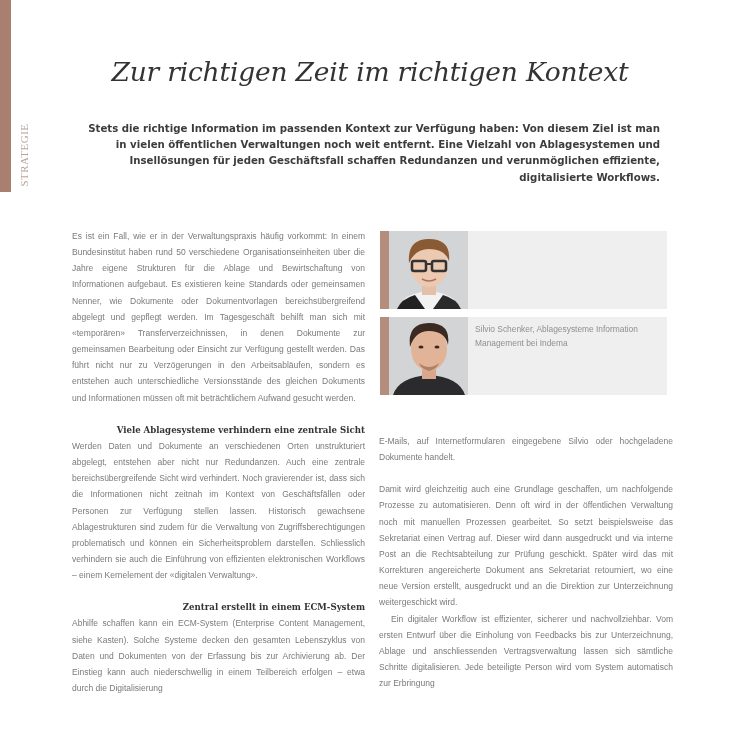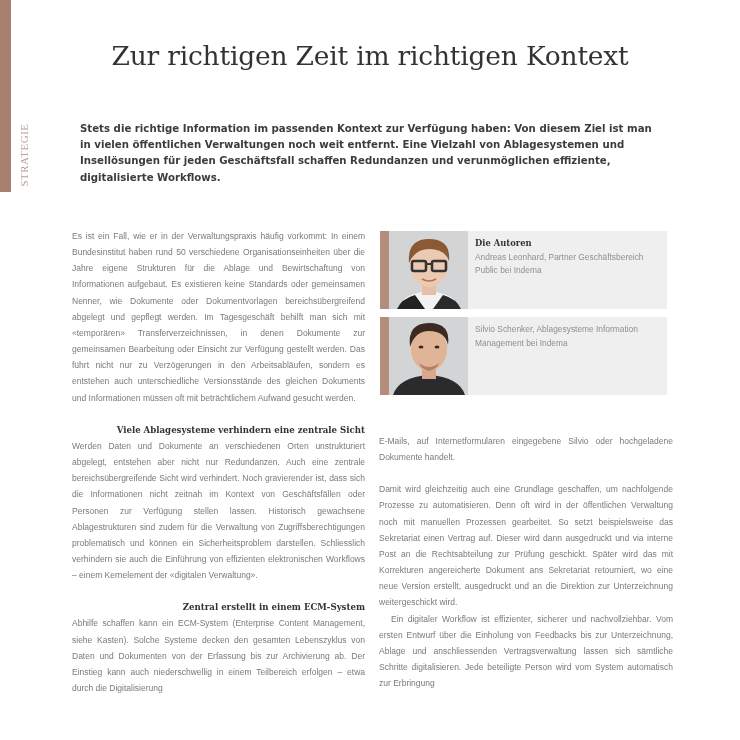--- a/index.html
+++ b/index.html
@@ -1,21 +1,21 @@
 <!DOCTYPE html>
 <html><head>
 <meta charset="utf-8">
 <style>
   html, body { margin:0; padding:0; background:#ffffff; }
   body { width:740px; height:740px; overflow:hidden; position:relative; font-family:"Liberation Sans", sans-serif; color:#3a3a3a; }
   .accent-bar { position:absolute; left:0; top:0; width:11px; height:192px; background:#a98070; }
   .section-label { position:absolute; left:10px; top:118px; width:28px; height:74px; }
   .section-label span { position:absolute; left:50%; top:50%; transform:translate(-50%,-50%) rotate(-90deg); font-family:"Liberation Serif", serif; font-size:11px; letter-spacing:0.5px; color:#b8a49a; white-space:nowrap; }
-  .title { position:absolute; left:0; width:740px; top:40px; text-align:center; font-family:"DejaVu Serif", serif; font-size:26.5px; color:#333; letter-spacing:-0.2px; margin:0; font-weight:normal; }
-  .lead { position:absolute; left:80px; width:580px; top:121px; text-align:left; font-family:"DejaVu Sans", sans-serif; font-weight:bold; font-size:10.2px; line-height:16.2px; color:#3c3c3c; margin:0; }
+  .title { position:absolute; left:0; width:740px; top:56px; text-align:center; font-family:"DejaVu Serif", serif; font-size:26.5px; color:#333; letter-spacing:-0.2px; margin:0; font-weight:normal;font-style:italic; }
+  .lead { position:absolute; left:80px; width:580px; top:121px; text-align:right; font-family:"DejaVu Sans", sans-serif; font-weight:bold; font-size:10.2px; line-height:16.2px; color:#3c3c3c; margin:0; }
   .col { position:absolute; top:228px; width:293px; font-family:"Liberation Sans", sans-serif; font-size:8.5px; line-height:16.15px; color:#7a7a7a; text-align:justify; }
   .col-left { left:72px; }
   .col-right { left:379px; top:433px; width:294px; }
   .col p { margin:0; }
   .col h3 { margin:0; font-family:"DejaVu Serif", serif; font-weight:bold; font-size:8.6px; line-height:16.15px; color:#333; text-align:right; }
   .gap { height:16px; }
   .indent { text-indent:12px; }
   .authors { position:absolute; left:380px; top:231px; width:287px; }
   .author-card { position:relative; height:78px; background:#efefef; margin-bottom:8px; }
   .author-card .stripe { position:absolute; left:0; top:0; width:9px; height:100%; background:#b48d7c; }
@@ -55,24 +55,20 @@
         <path d="M72 78 Q68 68 54 64 L44 78 Z" fill="#2a2a2a"></path>
         <rect x="33" y="50" width="14" height="14" fill="#e4c0a8"></rect>
         <ellipse cx="40" cy="34" rx="19" ry="22" fill="#ecc9b1"></ellipse>
         <path d="M20 32 Q18 8 40 8 Q62 8 60 30 Q56 18 40 18 Q26 18 20 32 Z" fill="#8a5a34"></path>
         <rect x="23" y="30" width="14" height="10" rx="2" fill="none" stroke="#333" stroke-width="2.5"></rect>
         <rect x="43" y="30" width="14" height="10" rx="2" fill="none" stroke="#333" stroke-width="2.5"></rect>
         <line x1="37" y1="33" x2="43" y2="33" stroke="#333" stroke-width="2"></line>
         <path d="M33 48 Q40 52 47 48" stroke="#b07060" stroke-width="1.5" fill="none"></path>
       </svg>
     </div>
-    <div class="text">
-      <div class="heading">Die Autoren</div>
-      <div>Andreas Leonhard, Partner Geschäftsbereich Public bei Indema</div>
-    </div>
   </div>
   <div class="author-card">
     <div class="stripe"></div>
     <div class="photo">
       <svg width="79" height="78" viewBox="0 0 79 78">
         <rect width="79" height="78" fill="#d3d4d6"></rect>
         <path d="M4 78 Q10 60 40 58 Q70 60 76 78 Z" fill="#2b2b2e"></path>
         <rect x="33" y="48" width="14" height="14" fill="#d9a88c"></rect>
         <ellipse cx="40" cy="32" rx="18" ry="22" fill="#e2b497"></ellipse>
         <path d="M21 30 Q18 6 40 6 Q62 6 59 28 Q56 14 40 14 Q26 14 21 30 Z" fill="#3a2a22"></path>

